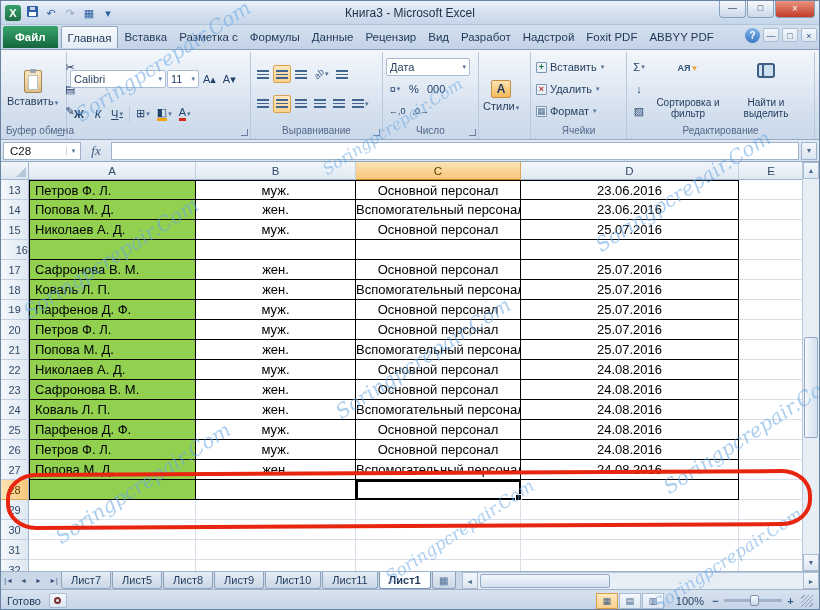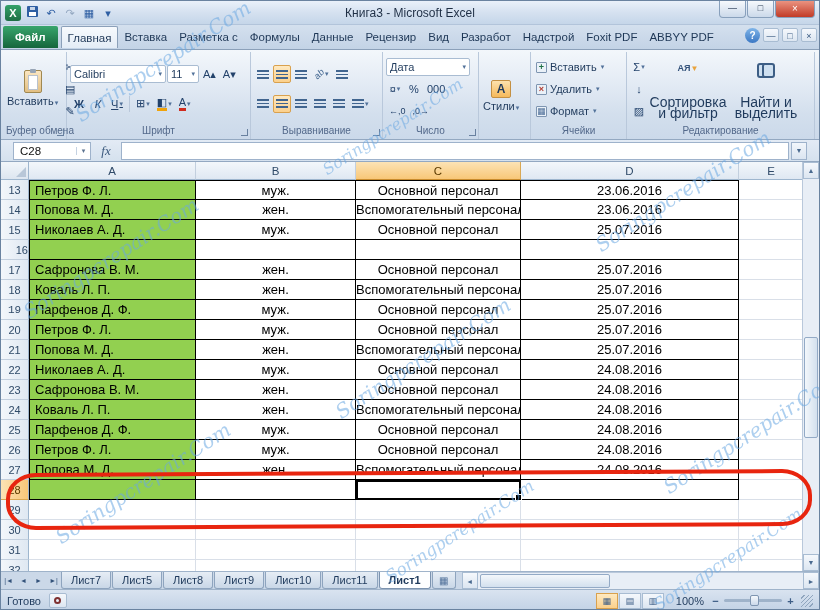--- a/index.html
+++ b/index.html
@@ -45,21 +45,21 @@
   .group{display:flex;flex-direction:column;position:relative;border-right:1px solid #B9C8DB;padding:2px 3px 0 3px}
   .group-label{height:15px;font-size:10px;color:#52688A;text-align:center;line-height:14px;white-space:nowrap}
   .group-body{flex:1;display:flex;align-items:center;gap:2px}
   .vcol{flex:1;display:flex;flex-direction:column;justify-content:space-evenly}
   .rrow{display:flex;align-items:center;gap:1px}
   .launcher{position:absolute;right:2px;bottom:3px;width:7px;height:7px;
     border-right:1px solid #68809F;border-bottom:1px solid #68809F}
   .bigbtn{display:flex;flex-direction:column;align-items:center;justify-content:center;gap:2px;
     border:1px solid transparent;border-radius:3px;font-size:11px;color:#1F3A5C;text-align:center}
   .biglabel{line-height:12px}
-  .biglabel.two{font-size:14px;line-height:11px}
+  .biglabel.two{font-size:10px;line-height:11px}
   .dd{font-size:7px;color:#51719A;margin-left:1px}
   .sbtn{height:18px;min-width:18px;border:1px solid transparent;border-radius:2px;display:flex;
     align-items:center;justify-content:center;font-size:11px;color:#23426B;padding:0 2px;white-space:nowrap}
   .sbtn.active{background:linear-gradient(#FEE9C1,#FBD08C);border-color:#D9A14E}
   .combo{height:18px;background:#fff;border:1px solid #A9BCD2;border-radius:2px;display:flex;
     align-items:center;font-size:11px;color:#1F3A5C;padding:0 3px;justify-content:space-between}
   .minicol{display:flex;flex-direction:column;justify-content:space-evenly;height:100%}
   .g-clipboard{width:64px}.g-font{width:184px}.g-align{width:132px}.g-number{width:96px}
   .g-styles{width:52px}.g-cells{width:96px}.g-edit{width:188px}
   .clipboard-ico{width:18px;height:23px;background:linear-gradient(#FBE6C1,#E2BF82);border:1px solid #A08850;
@@ -85,21 +85,21 @@
   .sort-ico{font-size:9px;font-weight:bold;color:#33527A}
   .funnel{color:#E8A33D;font-size:8px}
   .binoc{display:inline-block;width:18px;height:11px;position:relative}
   .binoc::before,.binoc::after{content:"";position:absolute;top:0;width:9px;height:11px;
     border:2px solid #3D5E85;border-radius:3px;background:#CFE0F0}
   .binoc::before{left:0}.binoc::after{right:0}
   .sm{font-size:9px}
 
   
   .formulabar{height:22px;background:linear-gradient(#E3EBF5,#D5E1EE);display:flex;align-items:center;
-    padding:1px 12px;border-bottom:1px solid #93A8C1;gap:2px}
+    padding:1px 2px;border-bottom:1px solid #93A8C1;gap:2px}
   .namebox{width:78px;height:18px;background:#fff;border:1px solid #9EB2CB;display:flex;align-items:center}
   .namebox .val{flex:1;padding-left:6px;font-size:11.5px;color:#111}
   .namebox .nb-dd{width:14px;border-left:1px solid #C5D2E2;color:#5A7290;font-size:7px;text-align:center}
   .fx{width:26px;text-align:center;font-style:italic;font-family:"Liberation Serif",serif;color:#3C5A7E;font-size:13px}
   .finput{flex:1;height:18px;background:#fff;border:1px solid #9EB2CB}
   .fexpand{width:16px;height:18px;background:linear-gradient(#F2F6FB,#DBE5F1);border:1px solid #9EB2CB;
     font-size:7px;color:#4A6A8F;text-align:center;line-height:16px}
 
   
   .grid-area{position:relative;height:409px;background:#fff;overflow:hidden}
@@ -293,21 +293,20 @@
           <div class="sbtn">
               <span class="fill-ico">◧</span>
               <span class="dd">▾</span>
             </div>
           <div class="sbtn">
               <span class="fontcolor-ico">А</span>
               <span class="dd">▾</span>
             </div>
         </div>
       </div>
-      <div class="group-label">Шрифт</div>
       <div class="launcher"></div>
     </div>
 
     <div class="group g-align">
       <div class="vcol">
         <div class="rrow">
           <div class="sbtn">
               <span class="bars"></span>
             </div>
           <div class="sbtn active">

